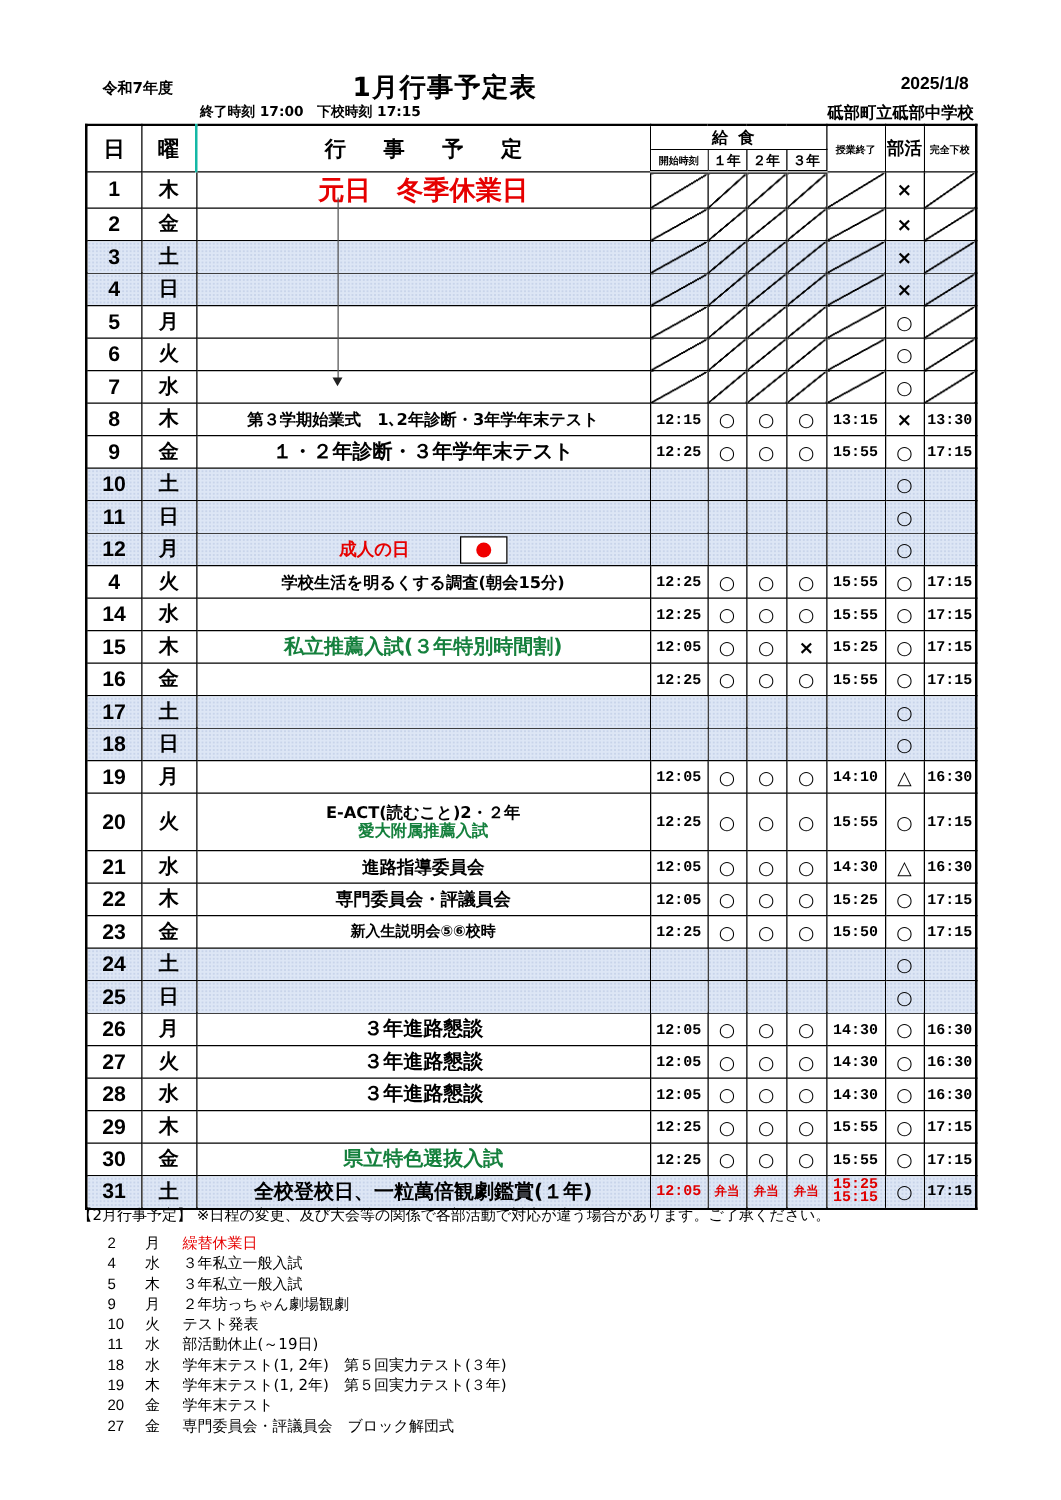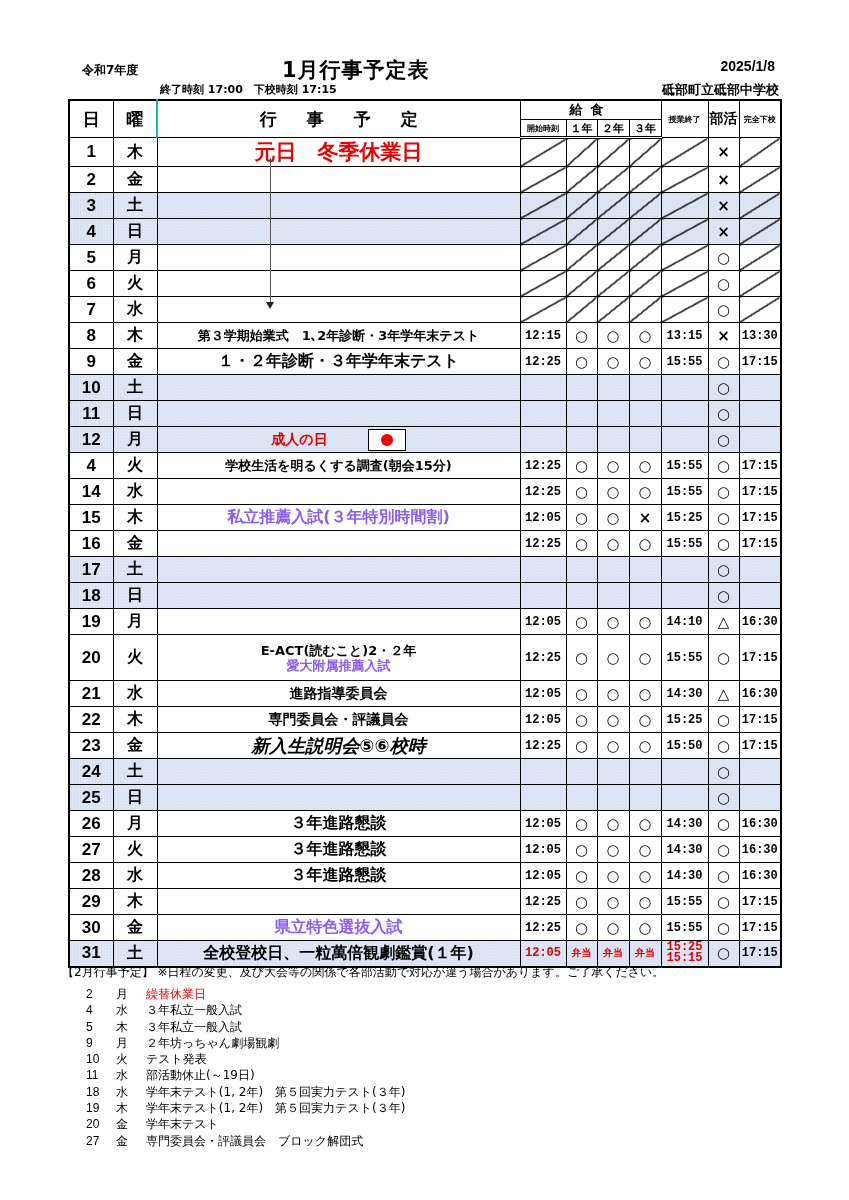--- a/index.html
+++ b/index.html
@@ -29,21 +29,21 @@
   td.mark { font-size:15px; font-weight:bold; }
   td.bento { color:#e00000; font-size:10px; font-weight:bold; }
   td.red { color:#e00000; }
   tr.r { height:26px; }
   tr.r.tall { height:46px; }
   tr.weekend td { background-color:#dde6f5; background-image:radial-gradient(#c8d4ea 0.6px, transparent 0.8px); background-size:3px 3px; }
   .diag { background-image:linear-gradient(to top right, transparent calc(50% - 0.8px), #000 calc(50% - 0.6px), #000 calc(50% + 0.6px), transparent calc(50% + 0.8px)) !important; }
   .diag.rev { background-image:linear-gradient(to bottom right, transparent calc(50% - 0.8px), #000 calc(50% - 0.6px), #000 calc(50% + 0.6px), transparent calc(50% + 0.8px)) !important; }
   tr.weekend td.diag.rev { background-image:linear-gradient(to bottom right, transparent calc(50% - 0.8px), #000 calc(50% - 0.6px), #000 calc(50% + 0.6px), transparent calc(50% + 0.8px)), radial-gradient(#c8d4ea 0.6px, transparent 0.8px) !important; background-size:100% 100%, 3px 3px !important; }
   .red-txt { color:#e60000; }
-  .blue-txt { color:#8b5cf6; }
+  .blue-txt { color:#15803d; }
   .flag { display:inline-block; width:36px; height:20px; border:1px solid #000; background:#fff; vertical-align:middle; margin-left:40px; position:relative; }
   .flag::after { content:""; position:absolute; left:12px; top:4px; width:12px; height:12px; border-radius:50%; background:#f00000; }
   .arrow-line { position:absolute; left:270px; top:158px; width:1px; height:146px; background:#555; }
   .arrow-head { position:absolute; left:266px; top:302px; width:0; height:0; border-left:4px solid transparent; border-right:4px solid transparent; border-top:7px solid #222; }
   .two-line { line-height:15px; }
   .feb-head { left:62px; top:964px; font-size:12px; }
   .feb-list { left:86px; top:986px; font-size:12px; line-height:16.3px; }
   .feb-row { display:flex; }
   .feb-day { width:30px; font-family:"Liberation Sans", sans-serif; }
   .feb-wd { width:30px; }
@@ -353,21 +353,21 @@
         <td class="mark">○</td>
         <td class="mark">○</td>
         <td class="mark">○</td>
         <td class="t">15:25</td>
         <td class="mark">○</td>
         <td class="t">17:15</td>
       </tr>
       <tr class="r">
         <td class="day">23</td>
         <td class="wd">金</td>
-        <td class="ev" style="font-size: 18px; font-style: italic;"><span>新入生説明会⑤⑥校時</span></td>
+        <td class="ev" style="font-size: 12px;"><span>新入生説明会⑤⑥校時</span></td>
         <td class="t">12:25</td>
         <td class="mark">○</td>
         <td class="mark">○</td>
         <td class="mark">○</td>
         <td class="t">15:50</td>
         <td class="mark">○</td>
         <td class="t">17:15</td>
       </tr>
       <tr class="r weekend">
         <td class="day">24</td>

